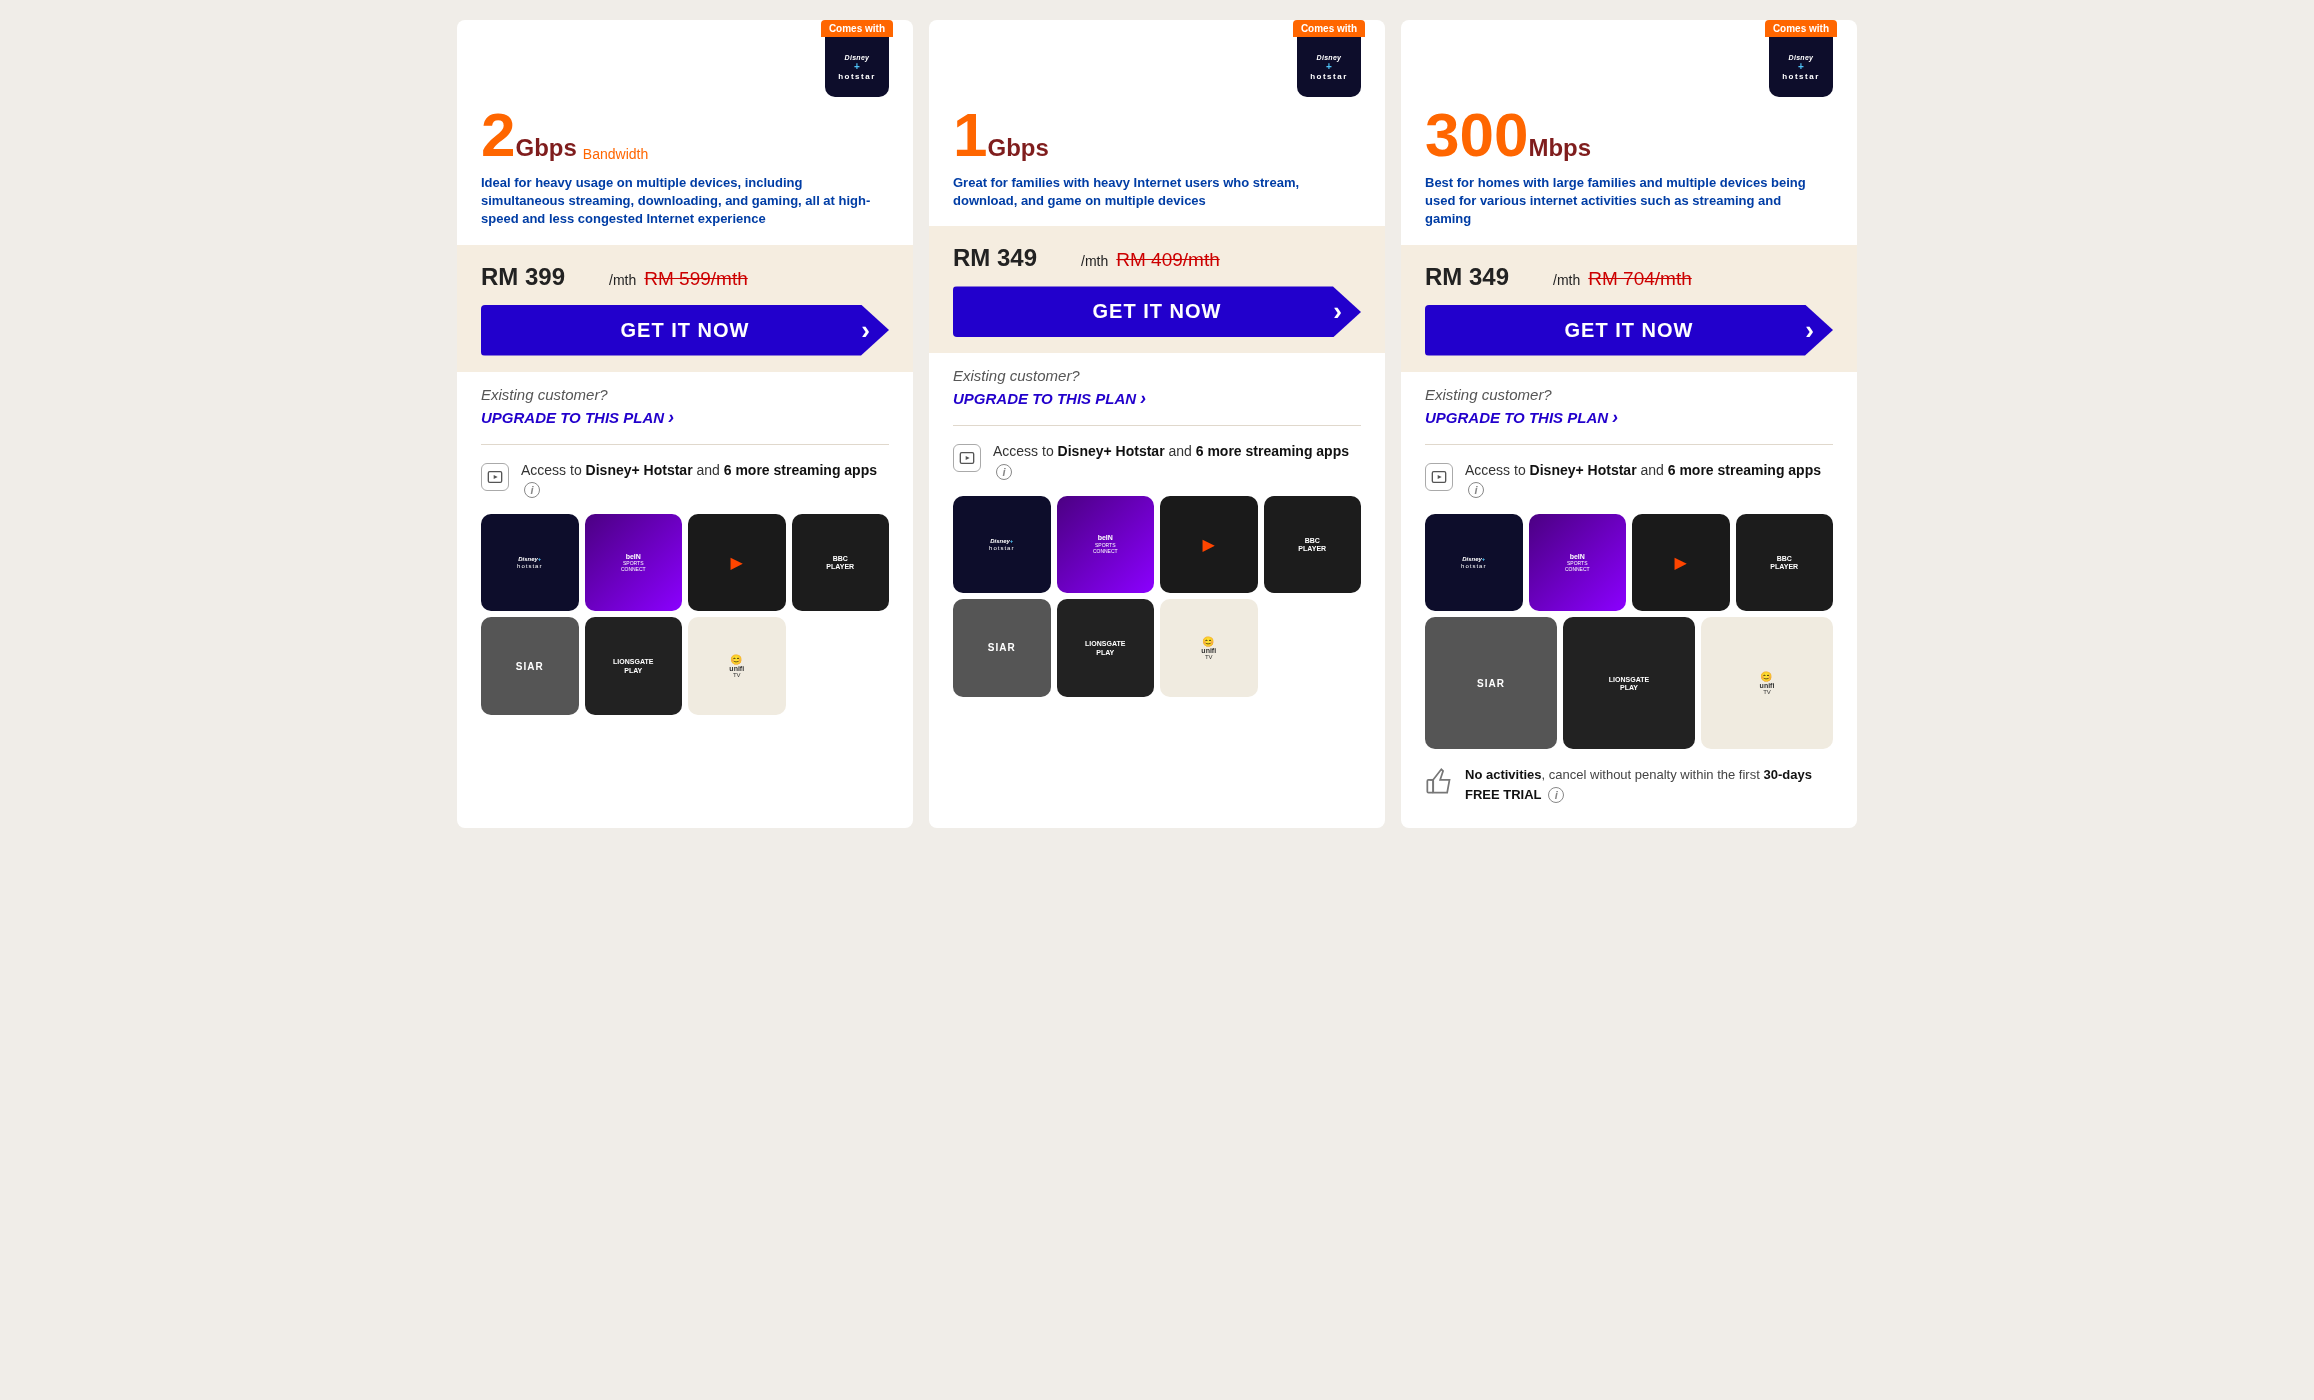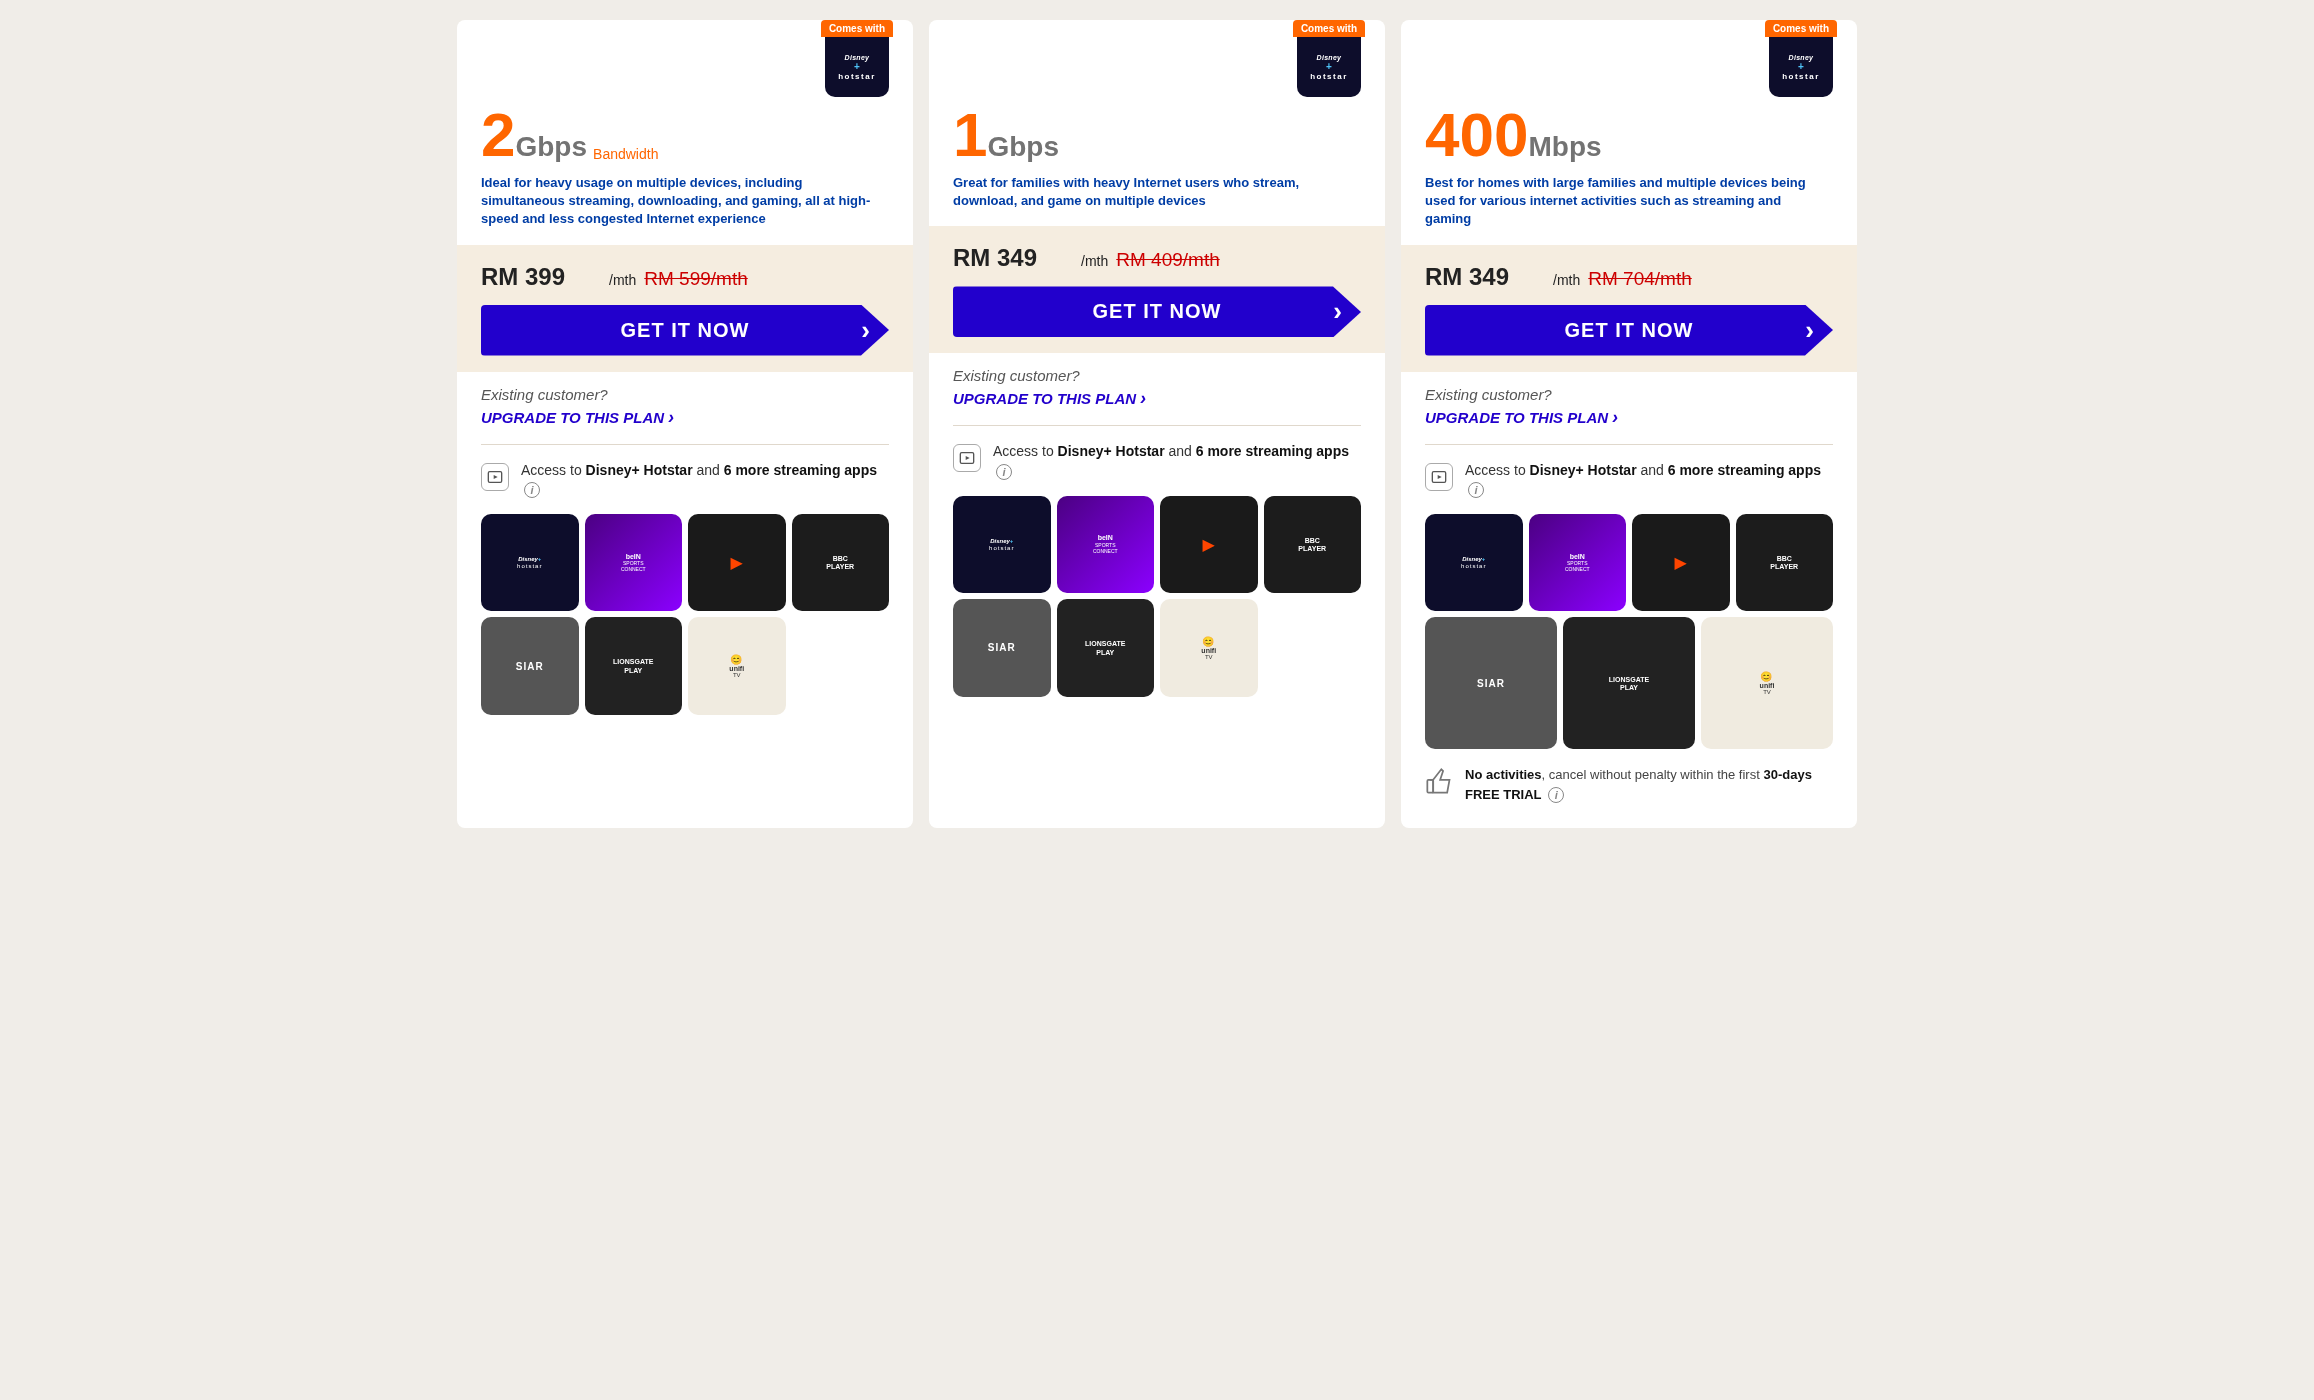--- a/index.html
+++ b/index.html
@@ -38,23 +38,23 @@
       gap: 0;
       flex-wrap: wrap;
     }
     .speed-number {
       font-size: 62px;
       font-weight: bold;
       color: #f60;
       line-height: 1;
     }
     .speed-unit {
-      font-size: 28px;
-      font-weight: bold;
-      color: #737373;
+      font-size: 24px;
+      font-weight: bold;
+      color: #7f1d1d;
       line-height: 1;
     }
     .speed-bandwidth {
       font-size: 14px;
       color: #f60;
       margin-left: 6px;
       font-weight: normal;
       align-self: flex-end;
       padding-bottom: 4px;
     }
@@ -402,21 +402,21 @@
       <div style="position:absolute;top:0;right:20px;z-index:10;display:flex;flex-direction:column;align-items:center;">
         <div style="background:#f60;color:#fff;font-size:10px;font-weight:bold;padding:3px 8px;border-radius:4px 4px 0 0;white-space:nowrap;">Comes with</div>
         <div style="background:#0d0d2b;border-radius:0 0 10px 10px;width:64px;height:60px;display:flex;flex-direction:column;align-items:center;justify-content:center;gap:1px;">
           <div style="color:#fff;font-size:7px;font-style:italic;font-weight:bold;letter-spacing:0.3px;line-height:1;">Disney</div>
           <div style="color:#4fc3f7;font-size:10px;font-weight:bold;line-height:1;">+</div>
           <div style="color:#fff;font-size:8px;font-weight:bold;letter-spacing:1.5px;line-height:1;">hotstar</div>
         </div>
       </div>
       <div style="margin-top:68px;">
         <div class="speed-heading">
-          <span class="speed-number">400</span>
+          <span class="speed-number">300</span>
           <span class="speed-unit">Mbps</span>
 
         </div>
         <div class="speed-desc">Best for homes with large families and multiple devices being used for various internet activities such as streaming and gaming</div>
       </div>
     </div>
     <div class="price-section">
       <div class="price-row">
         <span class="price-main">RM 349<span class="price-per">/mth</span></span>
         <span class="price-old">RM 704/mth</span>

